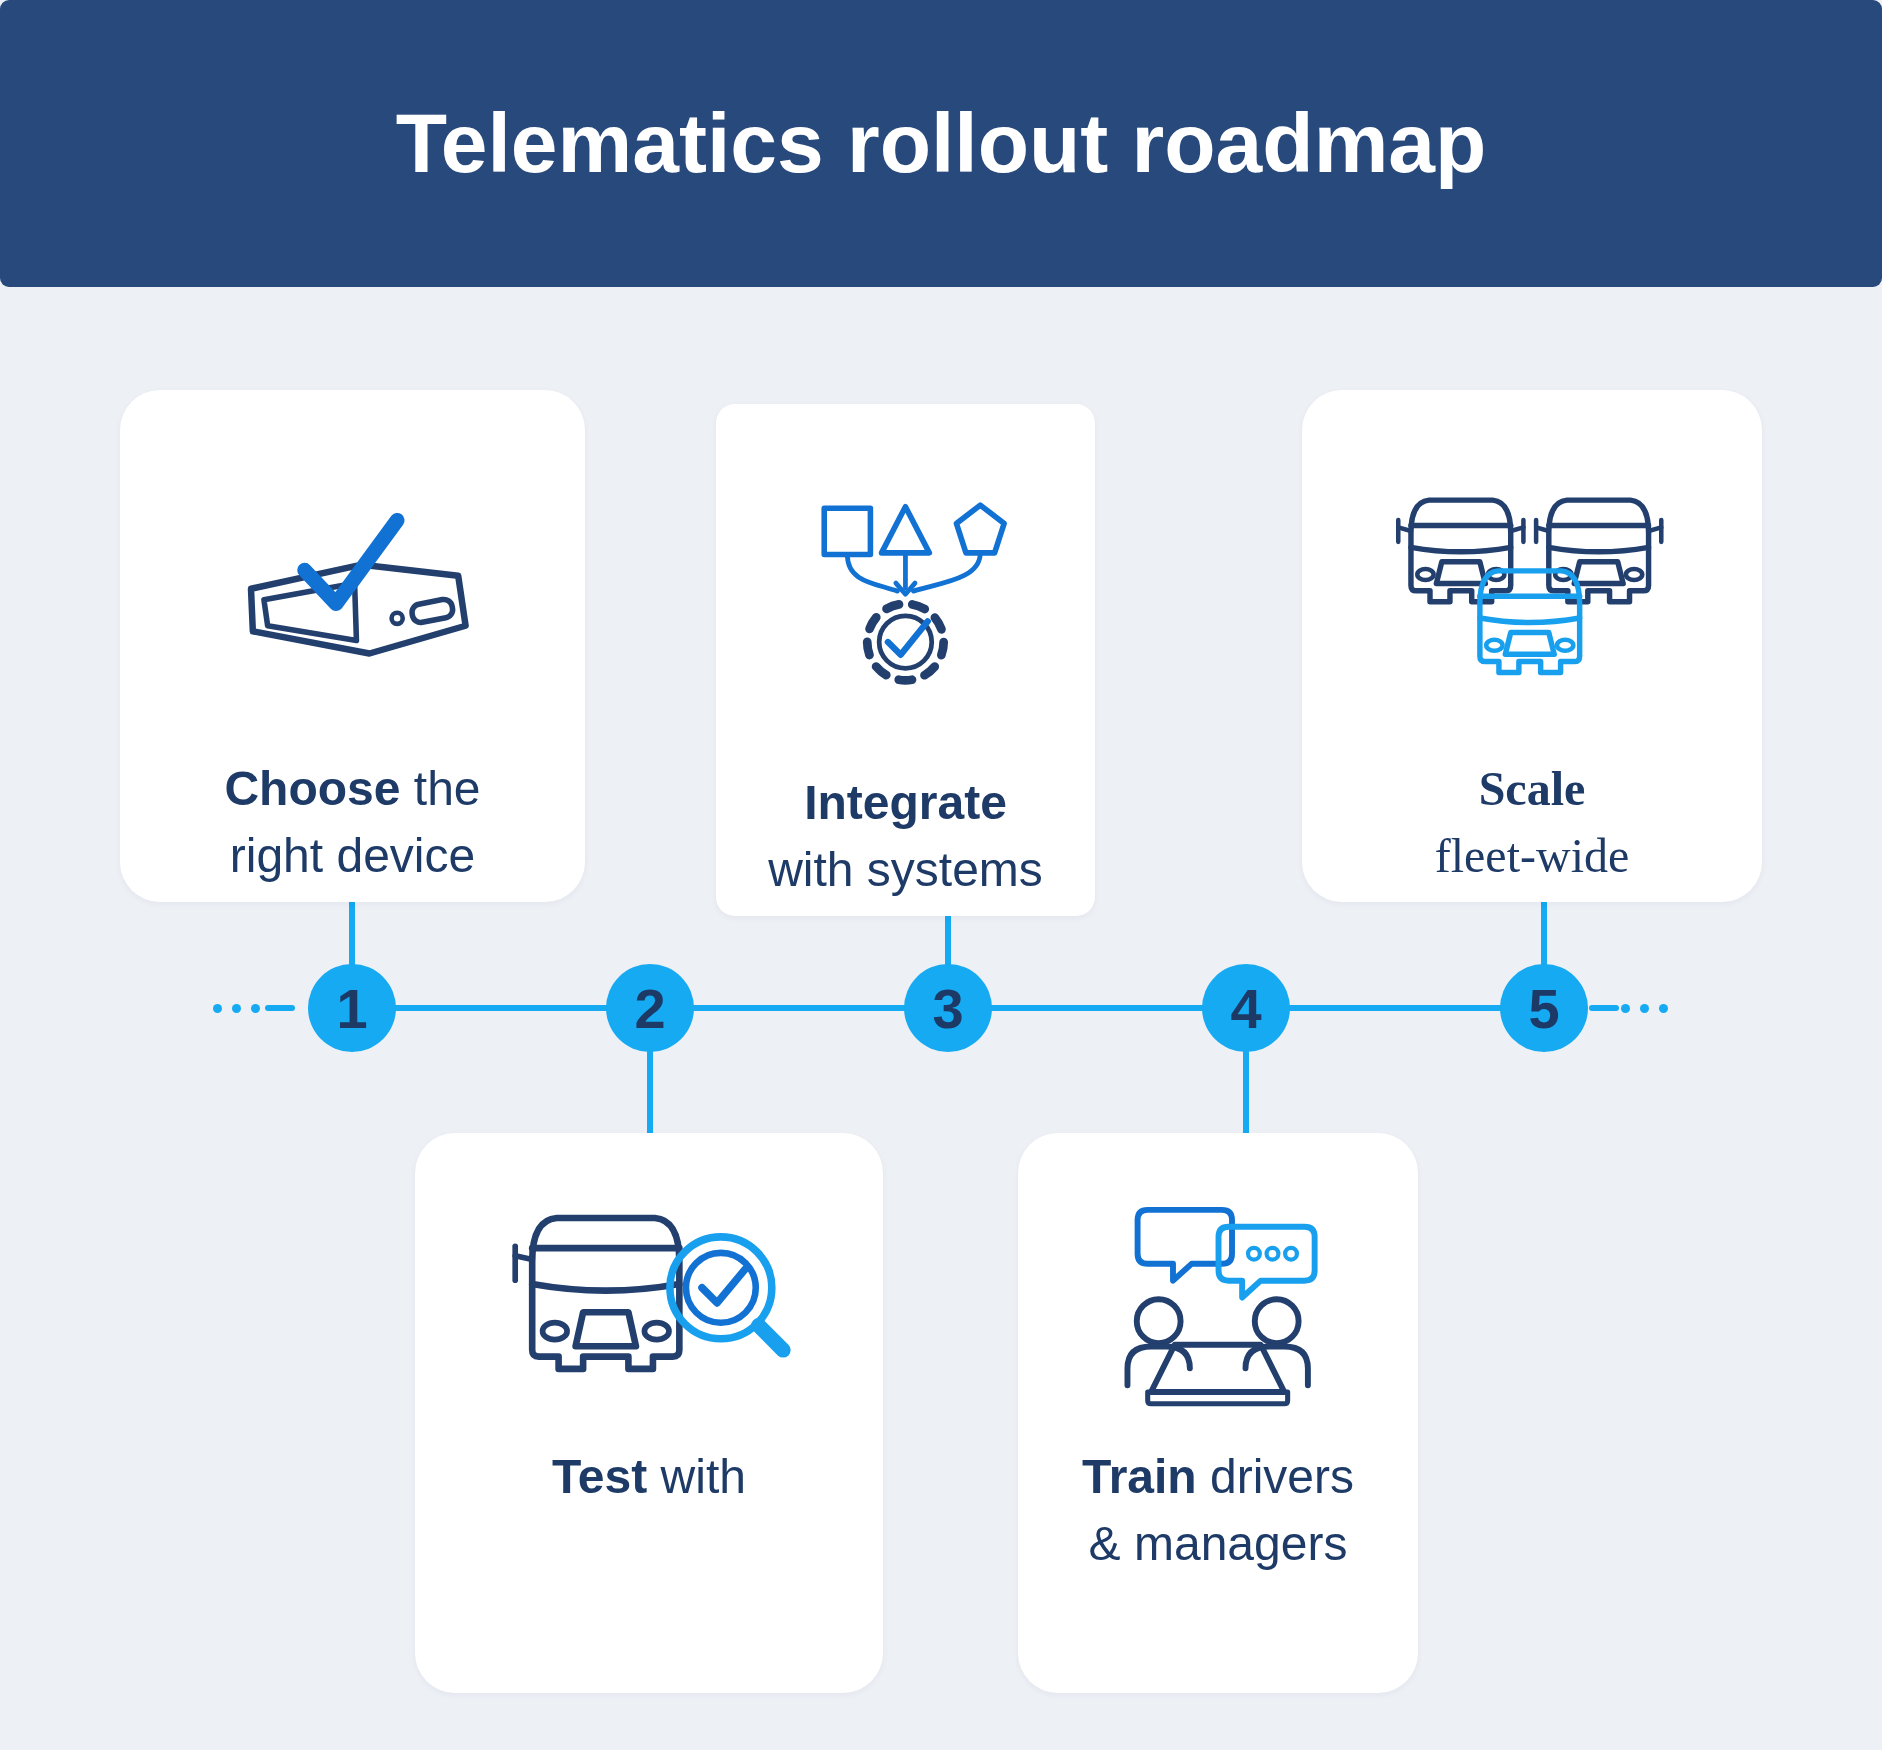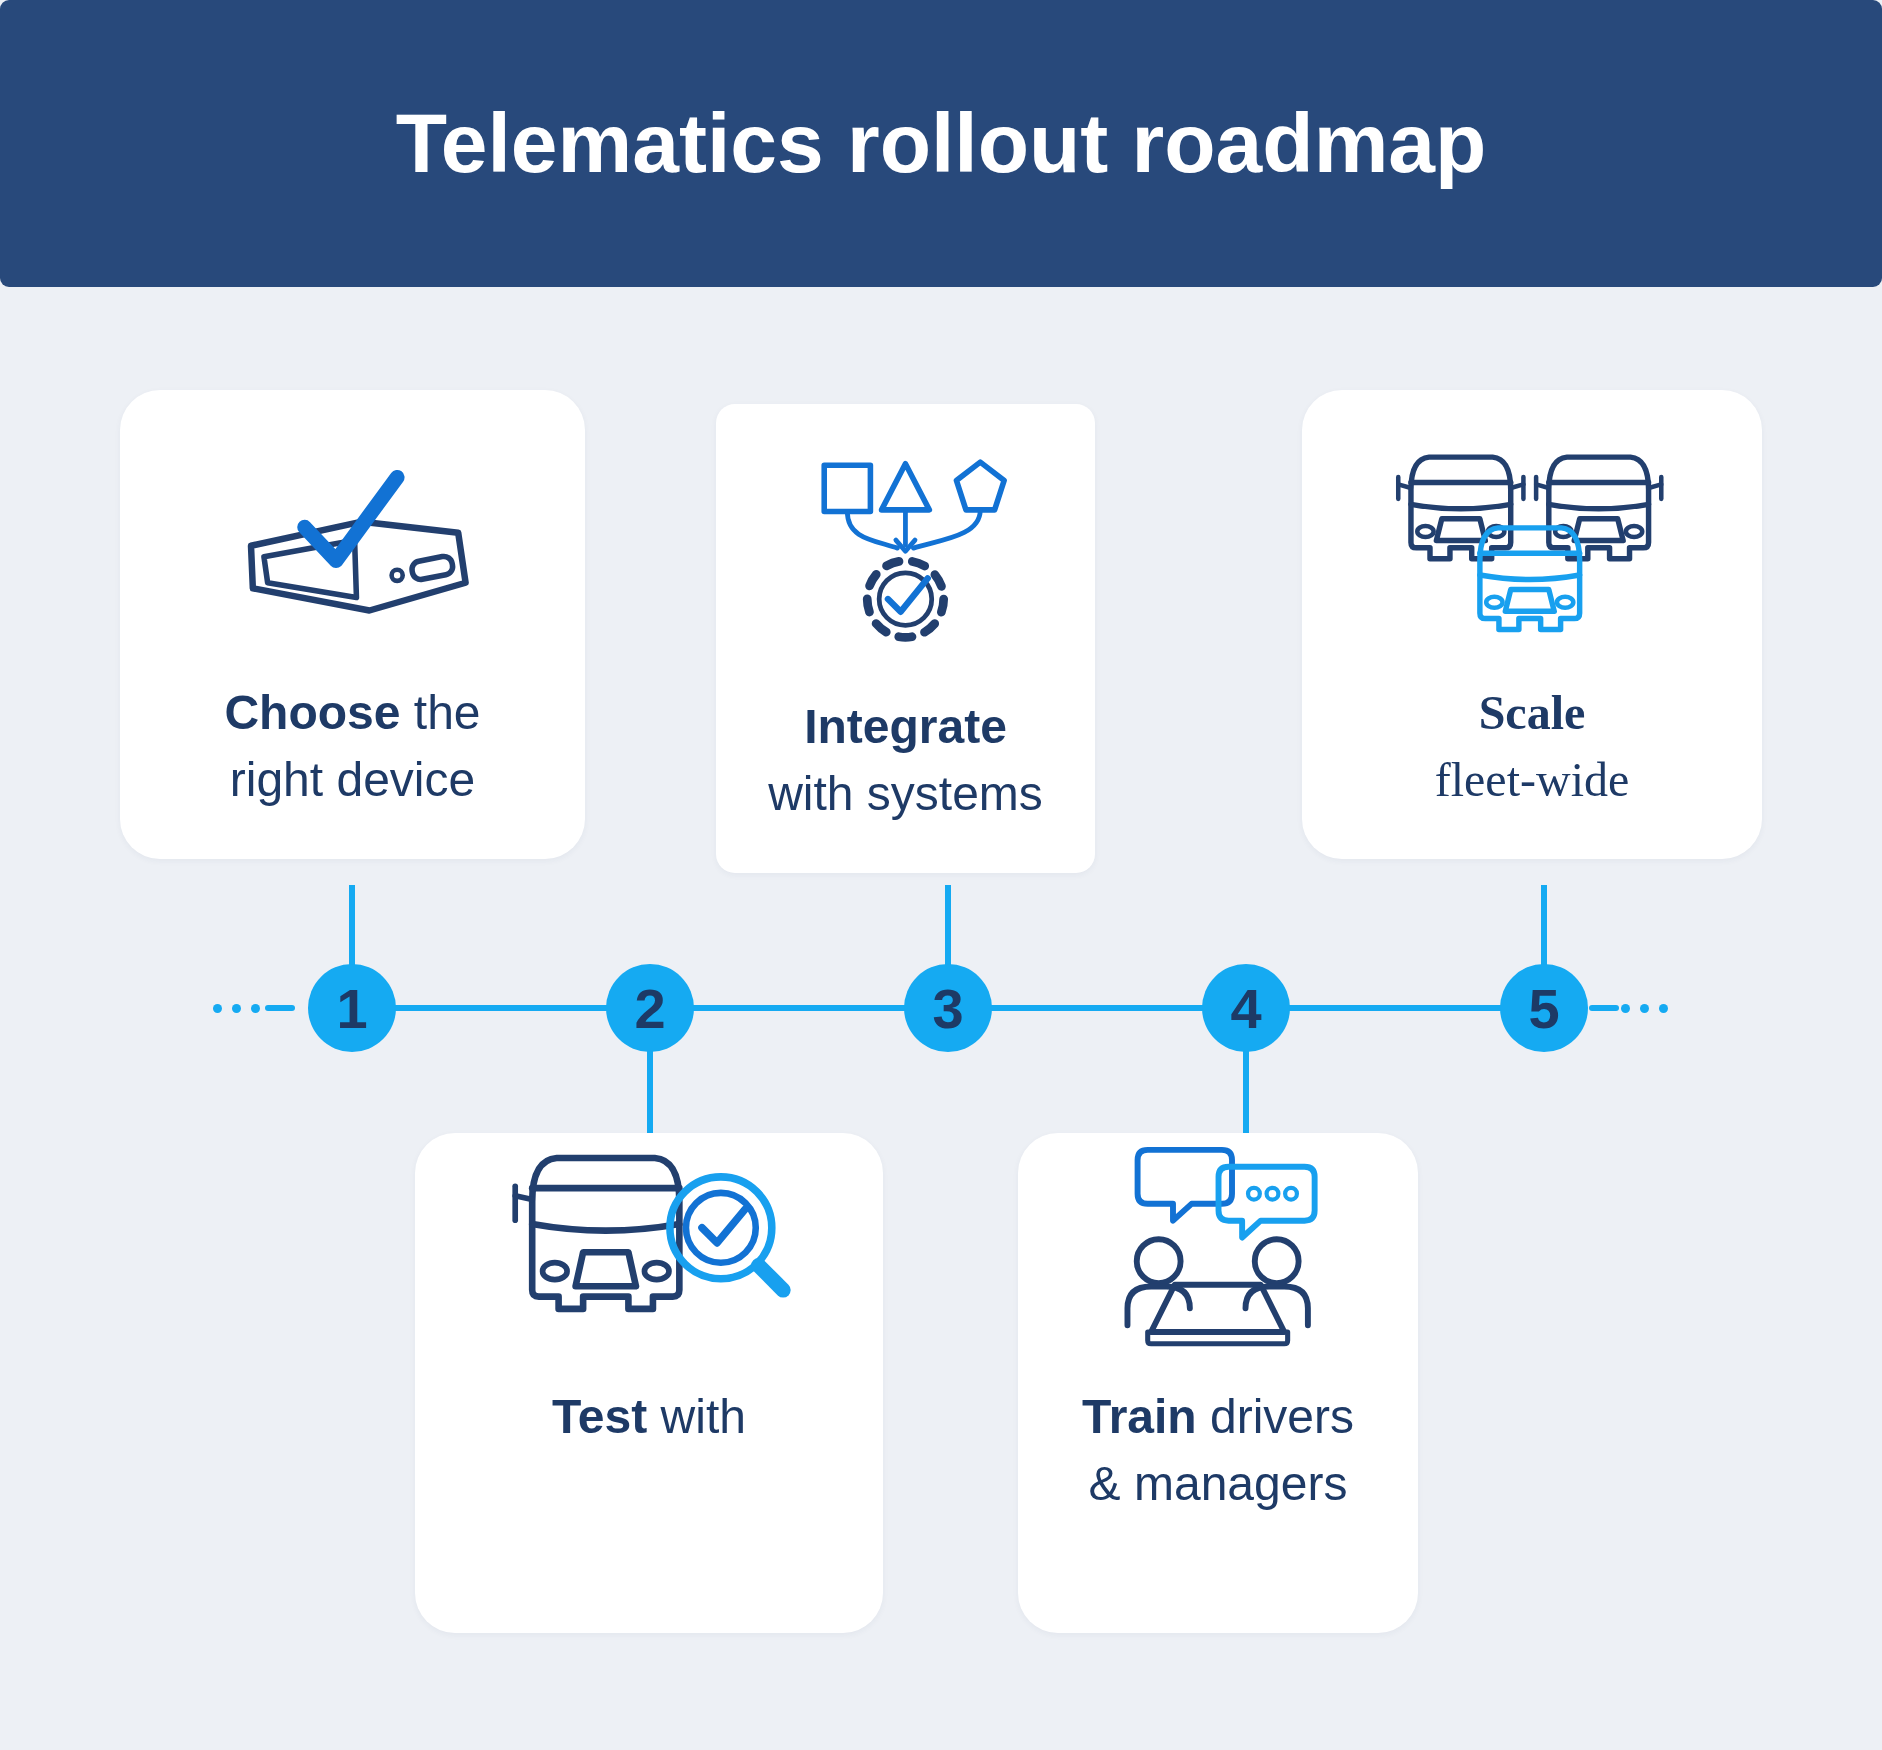--- a/index.html
+++ b/index.html
@@ -8,22 +8,22 @@
 
   
   .header{position:absolute;left:0;top:0;width:1882px;height:287px;background:#28497B;
           display:flex;align-items:center;justify-content:center;border-radius:9px;}
   .header h1{margin:0;color:#FFFFFF;font-size:84px;font-weight:700;letter-spacing:0;}
 
   
   .card{position:absolute;background:#FFFFFF;border-radius:40px;
         box-shadow:0 2px 6px rgba(30,58,102,0.05);
         display:flex;flex-direction:column;align-items:center;}
-  .card.top{padding-top:39px;}
-  .card.bottom{}
+  .card.top{padding-top:82px;gap:33px;}
+  .card.bottom{padding-top:60px;}
   .card-1{left:120px;top:390px;width:465px;height:430px;}
   .card-2{left:415px;top:1133px;width:468px;height:500px;}
   .card-3{left:716px;top:404px;width:379px;height:430px;border-radius:19px;}
   .card-4{left:1018px;top:1133px;width:400px;height:500px;}
   .card-5{left:1302px;top:390px;width:460px;height:430px;font-family:Liberation Serif, serif;}
   .icon-wrap{height:215px;display:flex;align-items:center;justify-content:center;}
   .label{margin-top:35px;font-size:48px;line-height:67px;text-align:center;color:#1E3A66;font-weight:400;}
   .label .bold{font-weight:700;}
 
   

